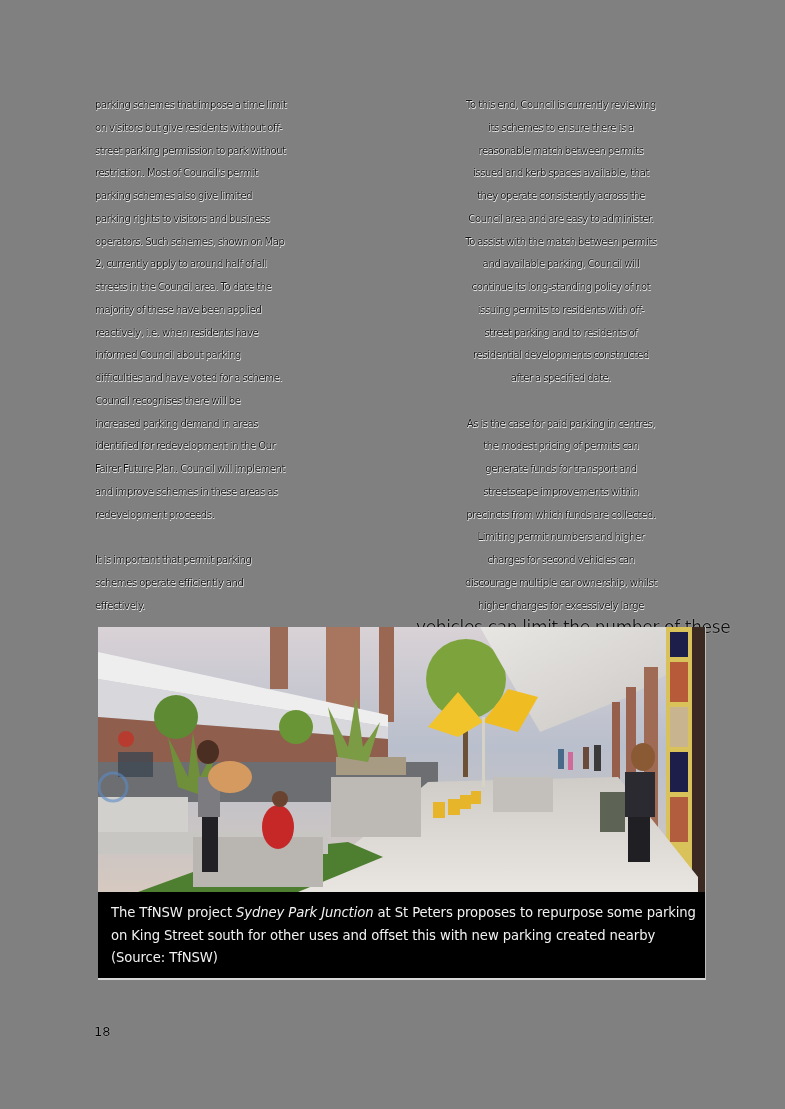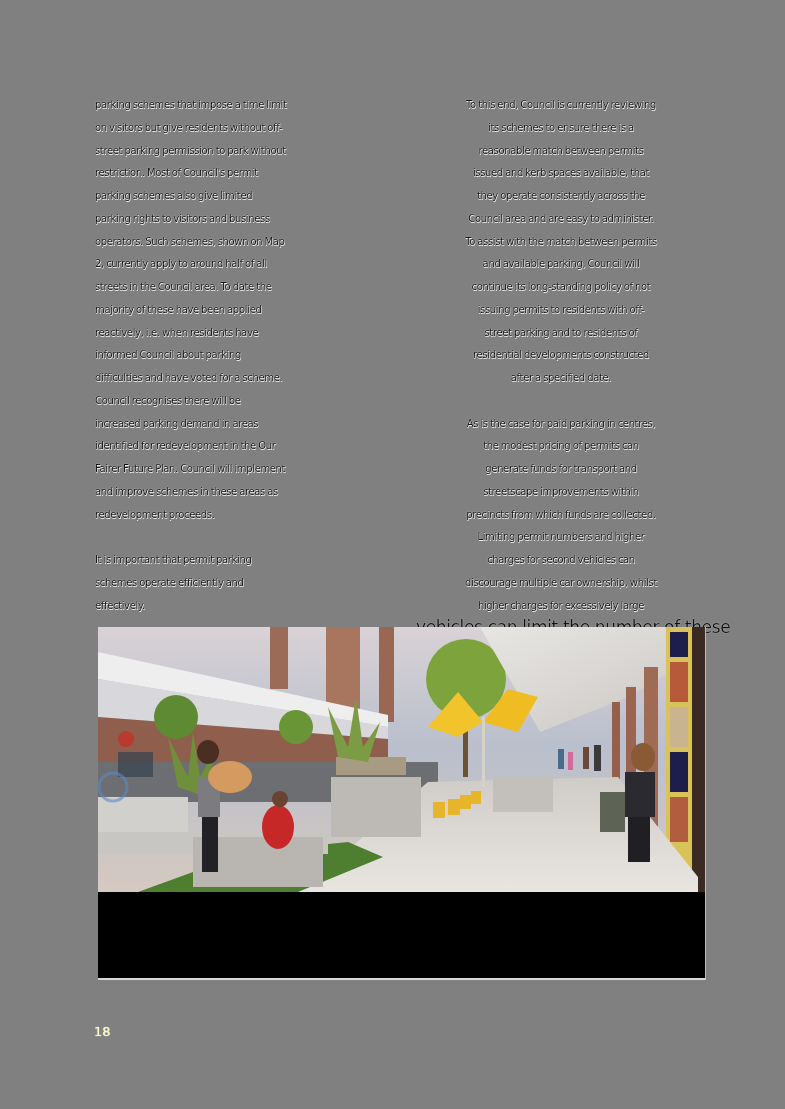--- a/index.html
+++ b/index.html
@@ -64,21 +64,21 @@
       line-height: 22.5px;
       letter-spacing: -0.1px;
     }
     .caption em { font-style: italic; }
 
     .page-number {
       position: absolute;
       left: 94px;
       top: 1024px;
       font-size: 13px;
-      color: #fef9c3;
+      color: #000000;
       text-shadow: 0 0 1px #fff;
     }
     .cutoff-line {
       position: absolute;
       left: 416px;
       top: 617px;
       font-size: 17px;
       color: #111;
       text-shadow: 0 0 1px #fff;
       letter-spacing: -0.35px;
@@ -234,17 +234,18 @@
         <rect x="530" y="190" width="22" height="45" fill="#1f1f24"></rect>
         <ellipse cx="545" cy="130" rx="12" ry="14" fill="#8a5a35"></ellipse>
         <rect x="502" y="165" width="25" height="40" fill="#5d6455"></rect>
 
         <rect x="460" y="122" width="6" height="20" fill="#4a6a8a"></rect>
         <rect x="470" y="125" width="5" height="18" fill="#d06a9a"></rect>
         <rect x="485" y="120" width="6" height="22" fill="#6a4a3a"></rect>
         <rect x="496" y="118" width="7" height="26" fill="#3a3a3a"></rect>
       </svg>
     </div>
+    <div class="caption"><span>The TfNSW project </span><em>Sydney Park Junction</em><span> at St Peters proposes to repurpose some parking on King Street south for other uses and offset this with new parking created nearby (Source: TfNSW)</span></div>
   </div>
 
   <div class="page-number">18</div>
 
 </div>
 
 </body></html>

